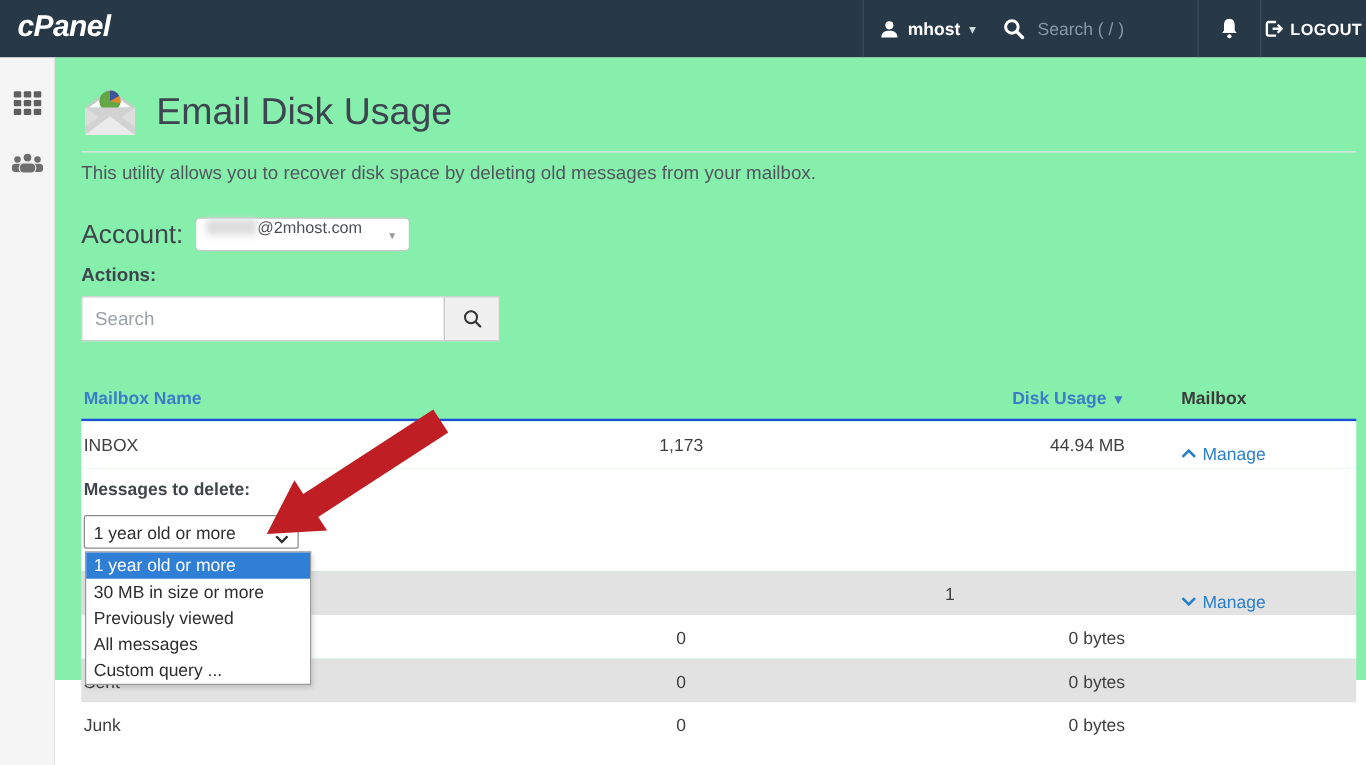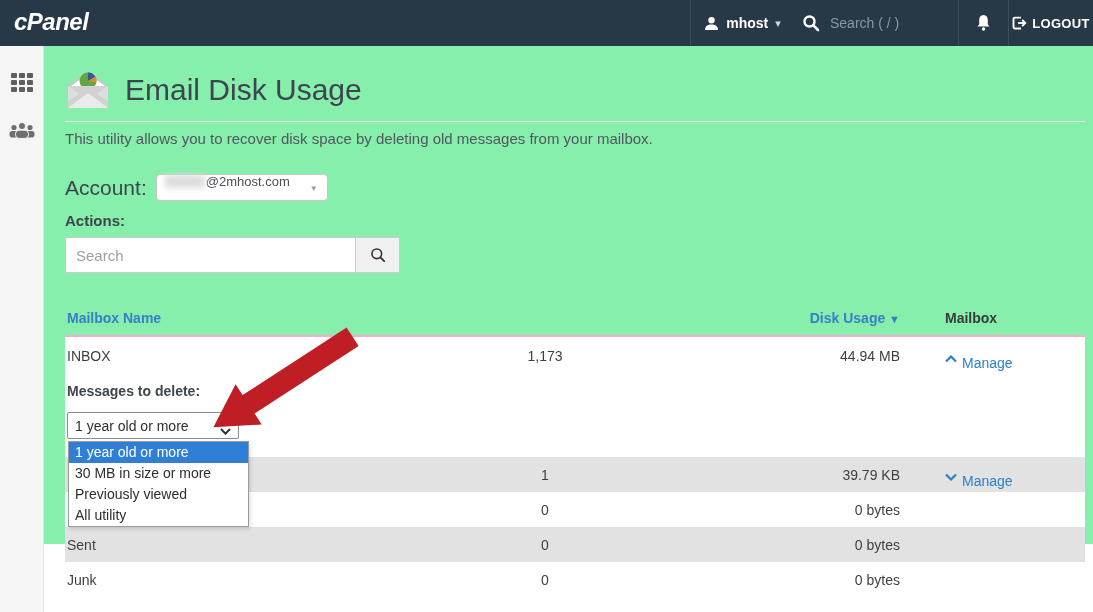--- a/index.html
+++ b/index.html
@@ -57,28 +57,28 @@
   .search-btn { width:45px; height:36px; background:#f0f0f0; border:1px solid #cbcbcb;
     display:flex; align-items:center; justify-content:center; cursor:pointer; }
 
   
   .table { margin-top:28px; }
   .trow { display:flex; align-items:center; }
   .c1 { flex:1; padding-left:2px; }
   .c2 { width:280px; text-align:center; }
   .c3 { width:215px; text-align:right; }
   .c4 { width:185px; padding-left:45px; }
-  .thead { height:36px; border-bottom:2px solid #f9a8d4; font-size:14px; font-weight:700; }
+  .thead { height:36px; border-bottom:2px solid #1d4ed8; font-size:14px; font-weight:700; }
   .thead .hlink { color:#3b7dc8; cursor:pointer; }
   .thead .hplain { color:#3a3a3a; }
   .sort-arrow { font-size:11px; }
   .rowline { height:38px; font-size:14px; color:#3f3f3f; }
   .striped { height:35px; background:#e2e2e2; }
   .rowline.white { background:#fff; }
-  .manage { display:inline-flex; align-items:flex-start; gap:5px; color:#2b7fc9;
+  .manage { display:inline-flex; align-items:center; gap:5px; color:#2b7fc9;
     font-size:14px; cursor:pointer;margin-top:13px; }
 
   
   .expansion { padding:8px 0 18px 2px; background:#fff; }
   .exp-label { font-size:14px; font-weight:700; color:#40454c; }
   .exp-controls { margin-top:13px; display:flex; align-items:center; position:relative; }
   .del-select { position:relative; width:172px; height:27px; border:1px solid #8a8a8a;
     border-radius:2px; background:#fff; display:flex; align-items:center;
     padding:0 24px 0 7px; font-size:14px; color:#2f2f2f; cursor:pointer; }
   .del-select .chev { position:absolute; right:7px; top:9px; }
@@ -242,30 +242,30 @@
           <span class="chev">
             <svg width="11" height="7" viewBox="0 0 11 7">
                 <polyline points="1,1 5.5,5.7 10,1" fill="none" stroke="#2f2f2f" stroke-width="1.9"></polyline>
               </svg>
           </span>
 
           <div class="dd-list">
             <div class="dd-opt selected">1 year old or more</div>
             <div class="dd-opt">30 MB in size or more</div>
             <div class="dd-opt">Previously viewed</div>
-            <div class="dd-opt">All utility</div>
+            <div class="dd-opt">All messages</div>
+            <div class="dd-opt">Custom query ...</div>
           </div>
         </div>
       </div>
     </div>
 
     <div class="trow rowline striped">
       <div class="c1"></div>
       <div class="c2">1</div>
-      <div class="c3">39.79 KB</div>
       <div class="c4">
         <span class="manage">
           <svg width="12" height="8" viewBox="0 0 12 8">
             <polyline points="1,1.5 6,6.5 11,1.5" fill="none" stroke="#2b7fc9" stroke-width="2.2"></polyline>
           </svg>
           <span>Manage</span>
         </span>
       </div>
     </div>
 

